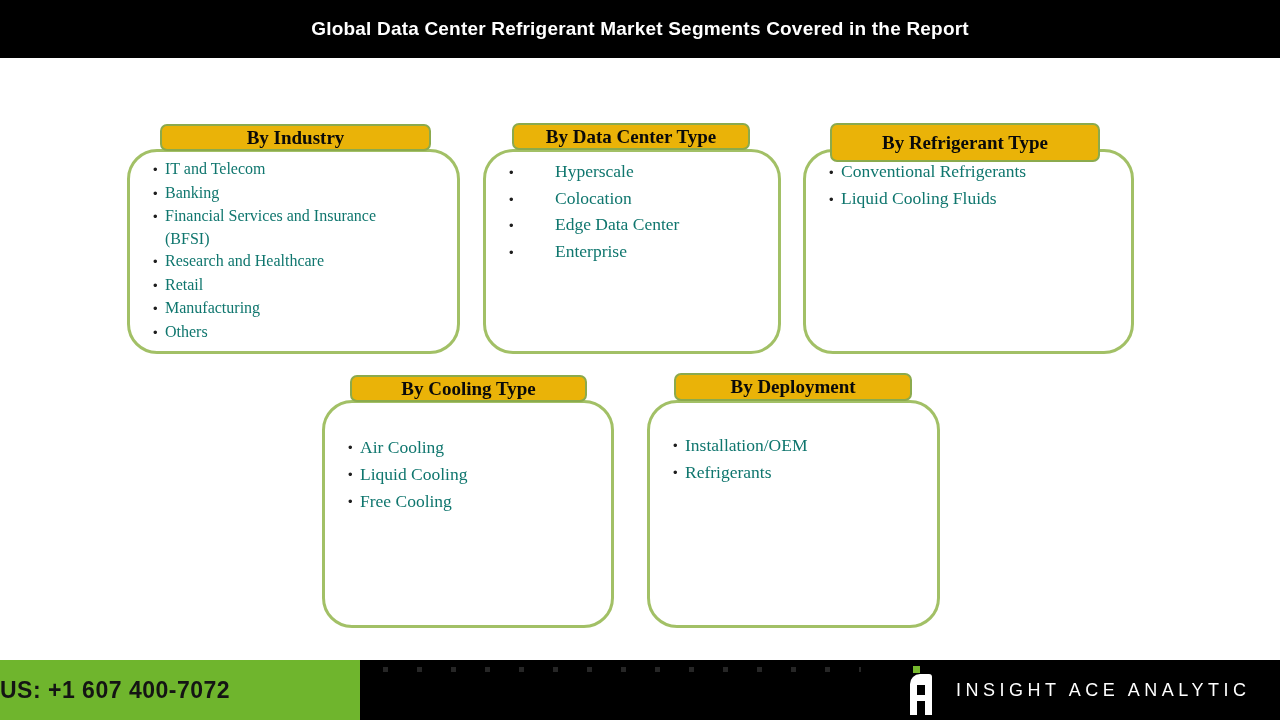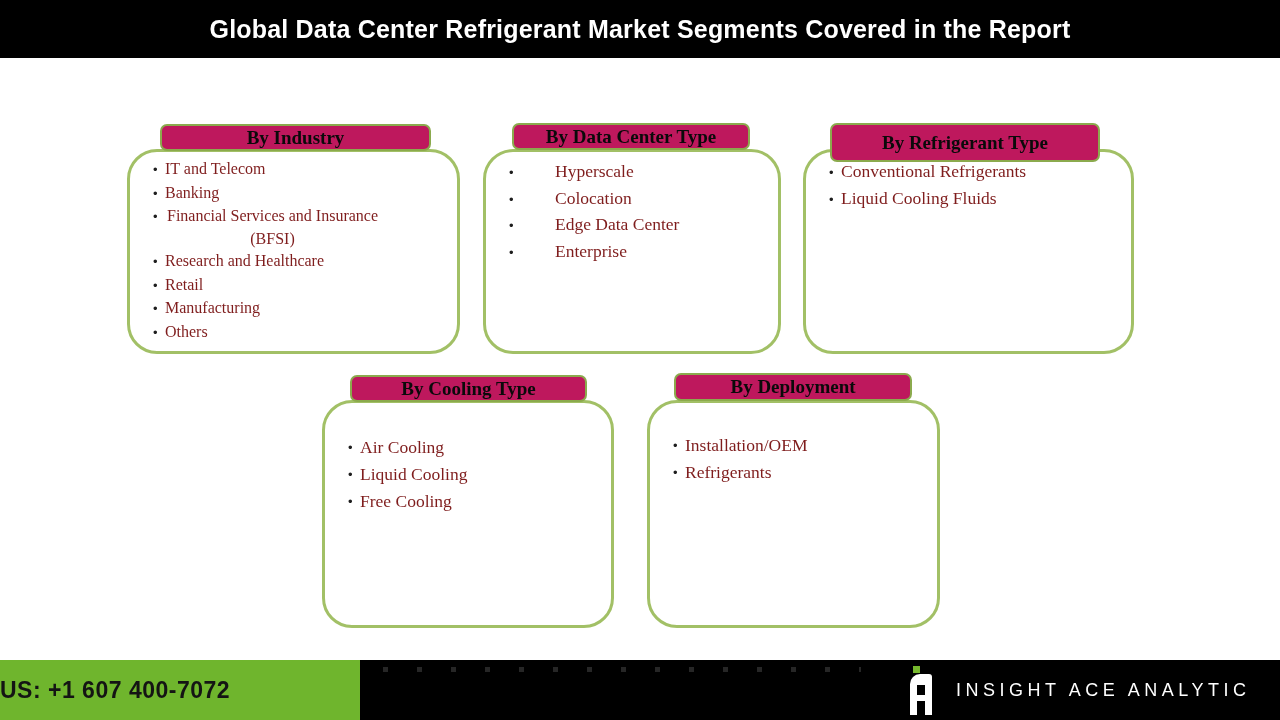--- a/index.html
+++ b/index.html
@@ -7,44 +7,44 @@
     position:relative;width:1280px;height:720px;overflow:hidden;
     background:#ffffff;font-family:"Liberation Sans", sans-serif;
   }
 
   
   .title-bar{
     position:absolute;left:0;top:0;width:1280px;height:58px;
     background:#000000;display:flex;align-items:center;justify-content:center;
   }
   .title-bar h1{
-    margin:0;color:#ffffff;font-size:25px;font-weight:bold;
+    margin:0;color:#ffffff;font-size:19px;font-weight:bold;
     font-family:"Liberation Sans", sans-serif;letter-spacing:.2px;
   }
 
   
   .card{
     position:absolute;background:#ffffff;
     border:3px solid #A2C066;border-radius:30px;box-sizing:border-box;z-index:1;
   }
   .tab{
     position:absolute;z-index:2;box-sizing:border-box;
-    background:#be185d;border:2px solid #8BAA4D;border-radius:7px;
+    background:#eab308;border:2px solid #8BAA4D;border-radius:7px;
     display:flex;align-items:center;justify-content:center;
     font-family:"Liberation Serif","DejaVu Serif",serif;
     font-weight:bold;font-size:19px;color:#0a0a0a;
   }
   .items{box-sizing:border-box;}
   .item{display:flex;align-items:flex-start;}
   .bullet{
     box-sizing:border-box;flex:0 0 35px;padding-left:23px;color:#1e1e1e;
   }
   .bullet::before{content:"\2022";font-size:13px;}
   .txt{
-    color:#7f1d1d;font-family:"Liberation Serif","DejaVu Serif",serif;text-align:center;
+    color:#0f766e;font-family:"Liberation Serif","DejaVu Serif",serif;
   }
 
   
   #card-industry        {left:127px;top:149px;width:333px;height:205px;}
   #tab-industry         {left:160px;top:124px;width:271px;height:27px;}
   #items-industry       {padding-top:6px;}
   #items-industry .item {line-height:22.5px;}
   #items-industry .txt  {font-size:16px;max-width:215px;}
   #items-industry .bullet{line-height:22.5px;}
 

